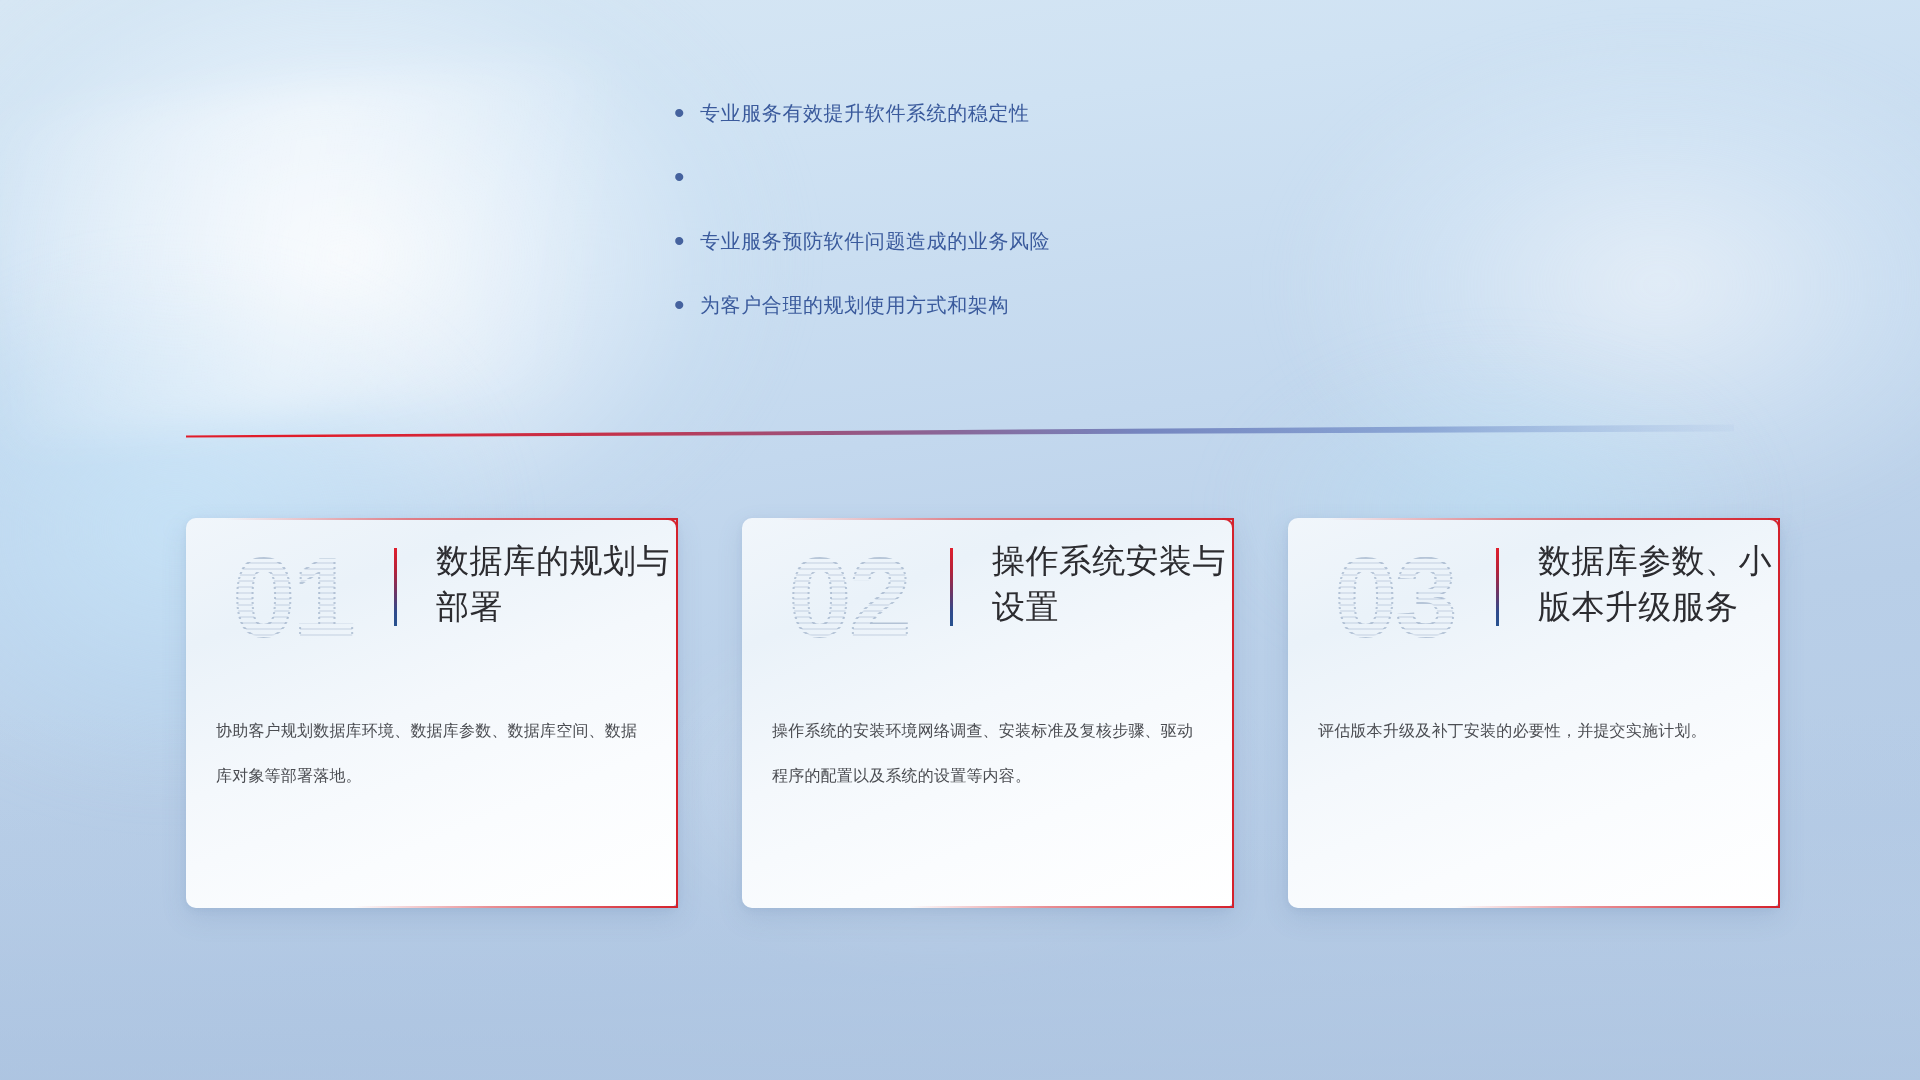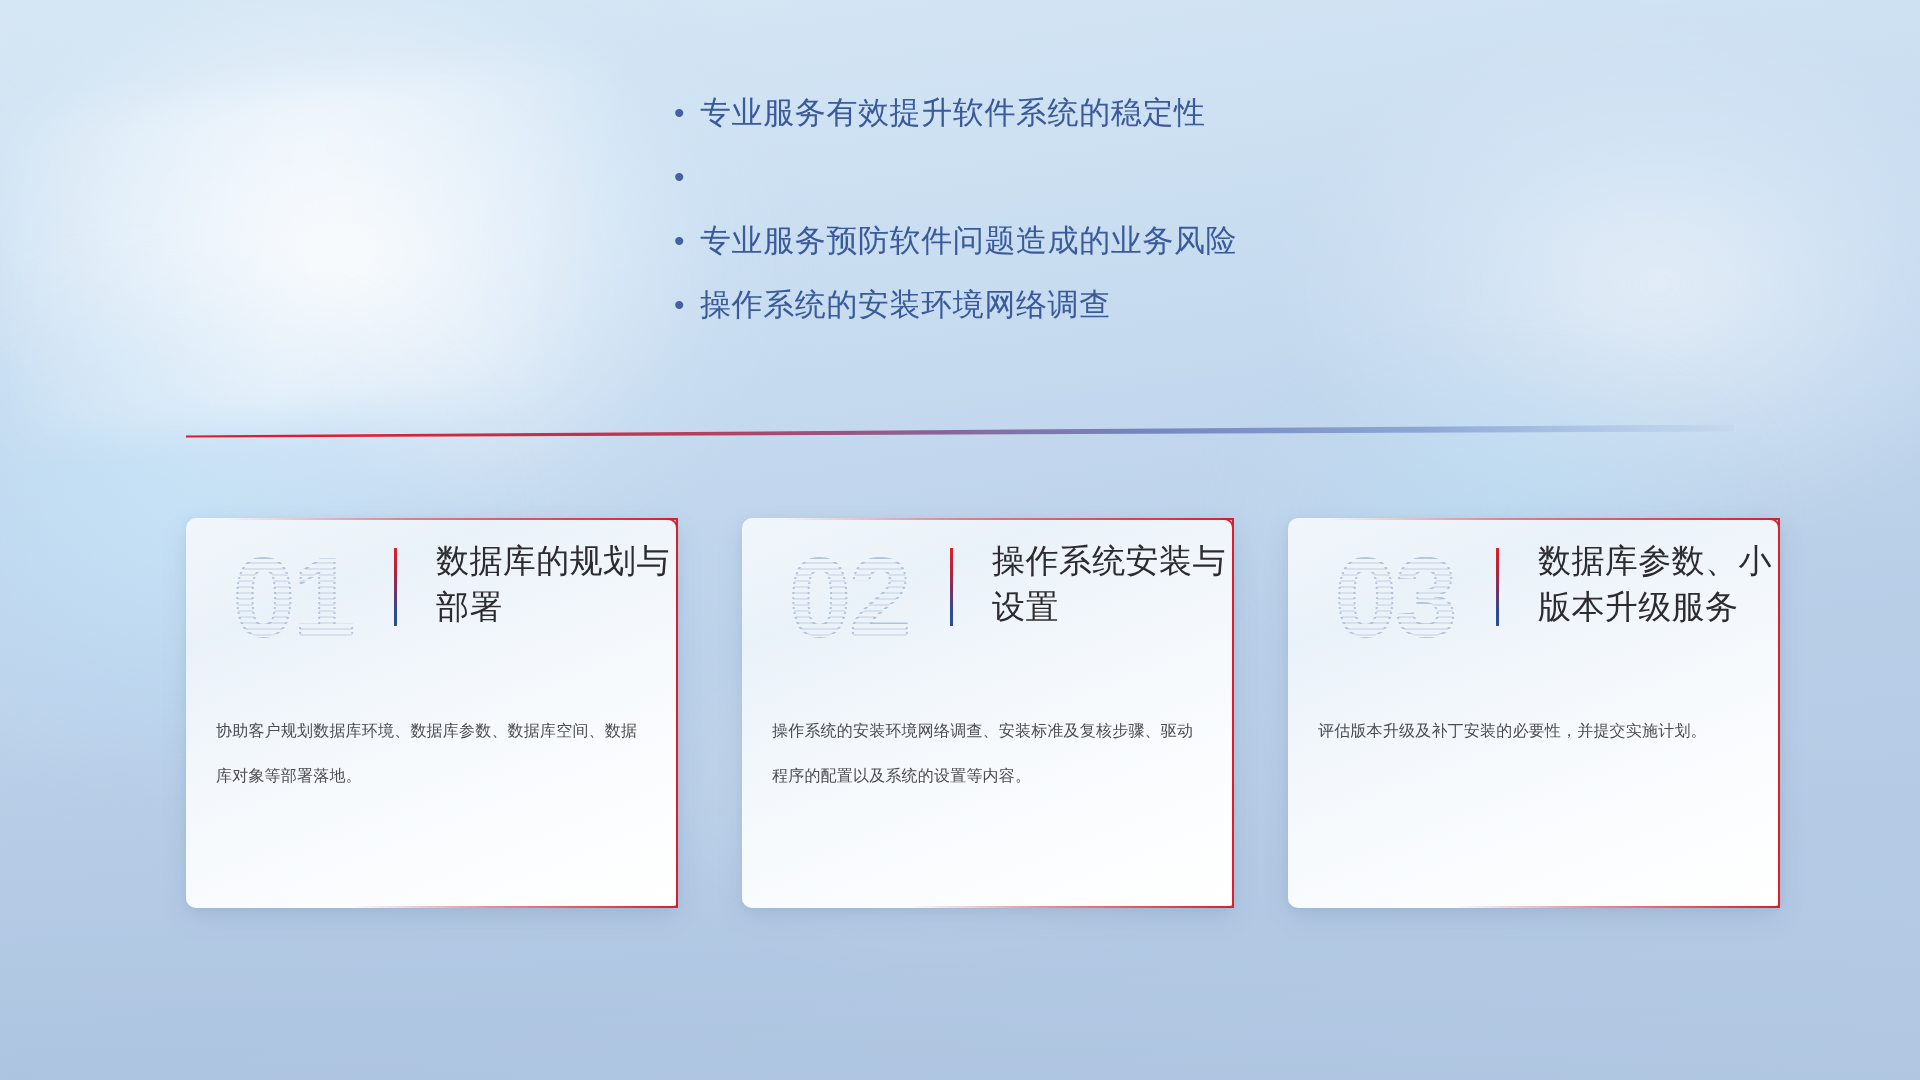--- a/index.html
+++ b/index.html
@@ -127,21 +127,21 @@
   .bullet-dot {
     width: 28px;
     flex: 0 0 28px;
     font-size: 30px;
     line-height: 34px;
     color: #45629e;
     text-align: left;
     padding-left: 2px;
   }
   .bullet-text {
-    font-size: 31px;
+    font-size: 20px;
     line-height: 34px;
     color: #3a5a9c;
     letter-spacing: 0.6px;
     white-space: nowrap;
     font-weight: 400;
   }
 
   
   .divider-wrap {
     position: absolute;
@@ -346,21 +346,21 @@
     <span class="bullet-dot">•</span>
   </div>
 
   <div class="bullet-row">
     <span class="bullet-dot">•</span>
     <span class="bullet-text">专业服务预防软件问题造成的业务风险</span>
   </div>
 
   <div class="bullet-row">
     <span class="bullet-dot">•</span>
-    <span class="bullet-text">操作系统的安装环境网络调查</span>
+    <span class="bullet-text">为客户合理的规划使用方式和架构</span>
   </div>
 
 </div>
 
 <div class="divider-wrap">
   <svg viewBox="0 0 1548 20" preserveAspectRatio="none">
     <defs>
       <linearGradient id="divGrad" x1="0" y1="0" x2="1" y2="0">
         <stop offset="0" stop-color="#e11b29" stop-opacity="1"></stop>
         <stop offset="0.10" stop-color="#e01e2c" stop-opacity="1"></stop>

